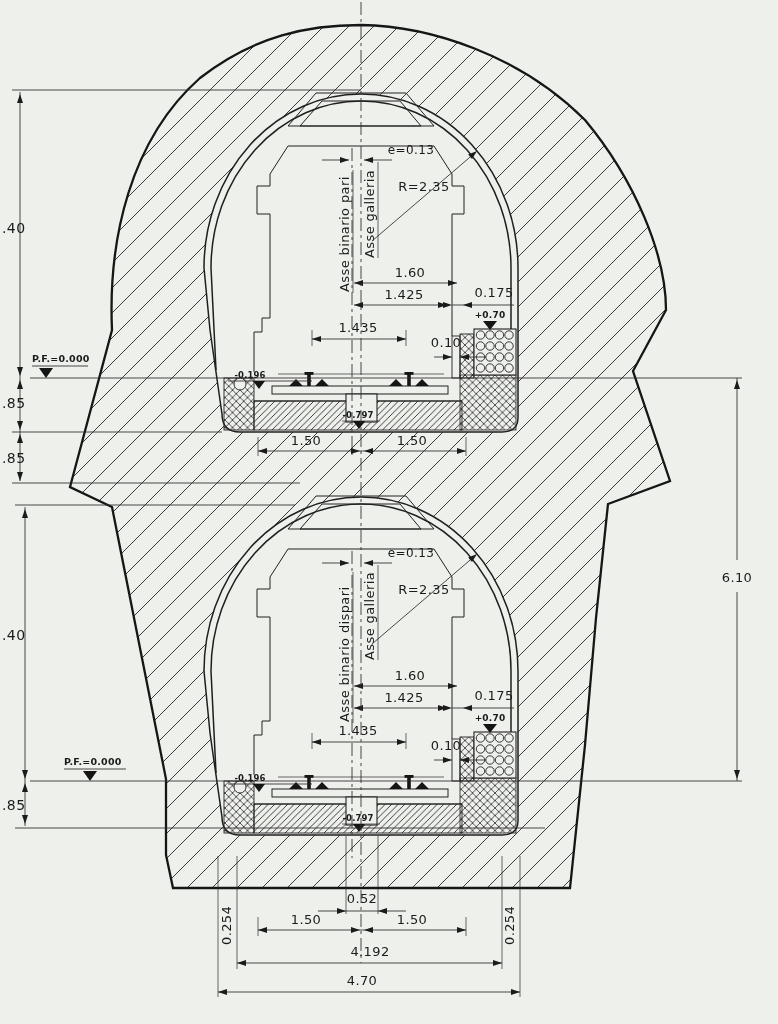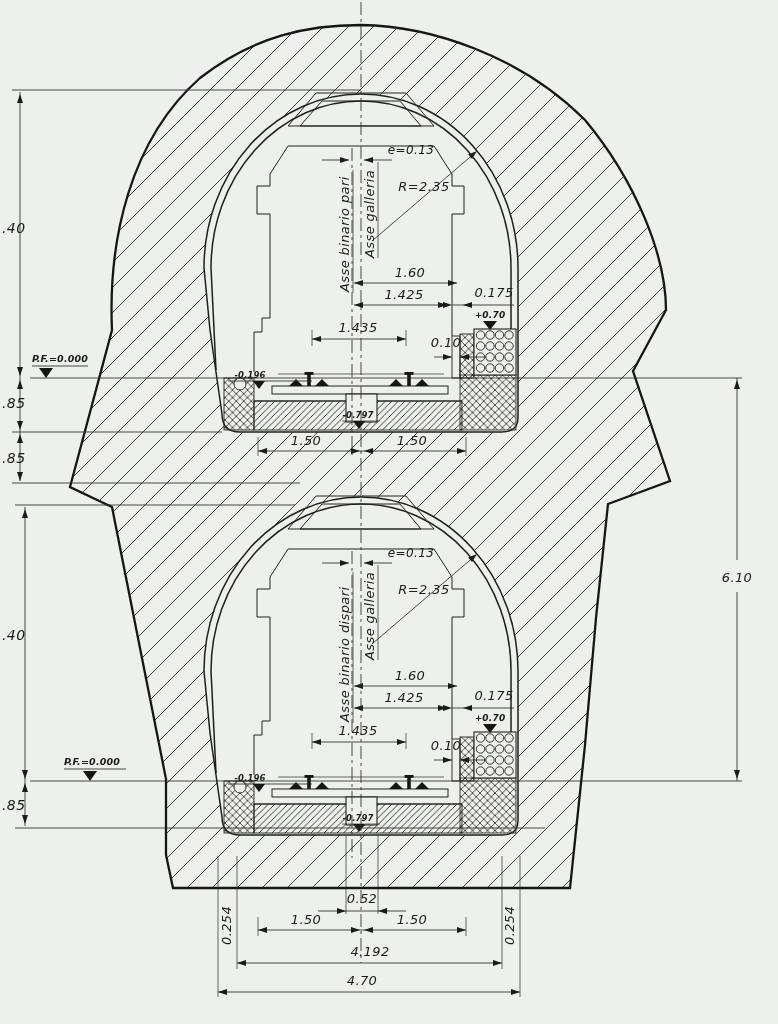--- a/index.html
+++ b/index.html
@@ -1,17 +1,17 @@
 <!DOCTYPE html>
 <html><head>
 <meta charset="utf-8">
 <style>
   html,body{margin:0;padding:0;background:#dfe3e1;}
   .page{width:778px;height:1024px;position:relative;background:#eef0ec;overflow:hidden;
-        font-family:"DejaVu Sans","Liberation Sans",sans-serif;font-style:italic;}
+        font-family:"DejaVu Sans","Liberation Sans",sans-serif;}
   svg text{fill:#1b1b1b;font-family:"DejaVu Sans","Liberation Sans",sans-serif;letter-spacing:.4px;}
   .t13{font-size:13px;}
   .t14{font-size:14px;}
   .t12{font-size:12px;}
   .t9{font-size:9px;font-weight:bold;letter-spacing:.2px;}
   .t85{font-size:8.5px;font-weight:bold;letter-spacing:.1px;}
   .tpf{font-size:9.5px;font-weight:bold;letter-spacing:.2px;}
   .mid{text-anchor:middle;}
   .ln{stroke:#222;stroke-width:1;fill:none;}
   .ln2{stroke:#1f1f1f;stroke-width:1.5;fill:none;}

